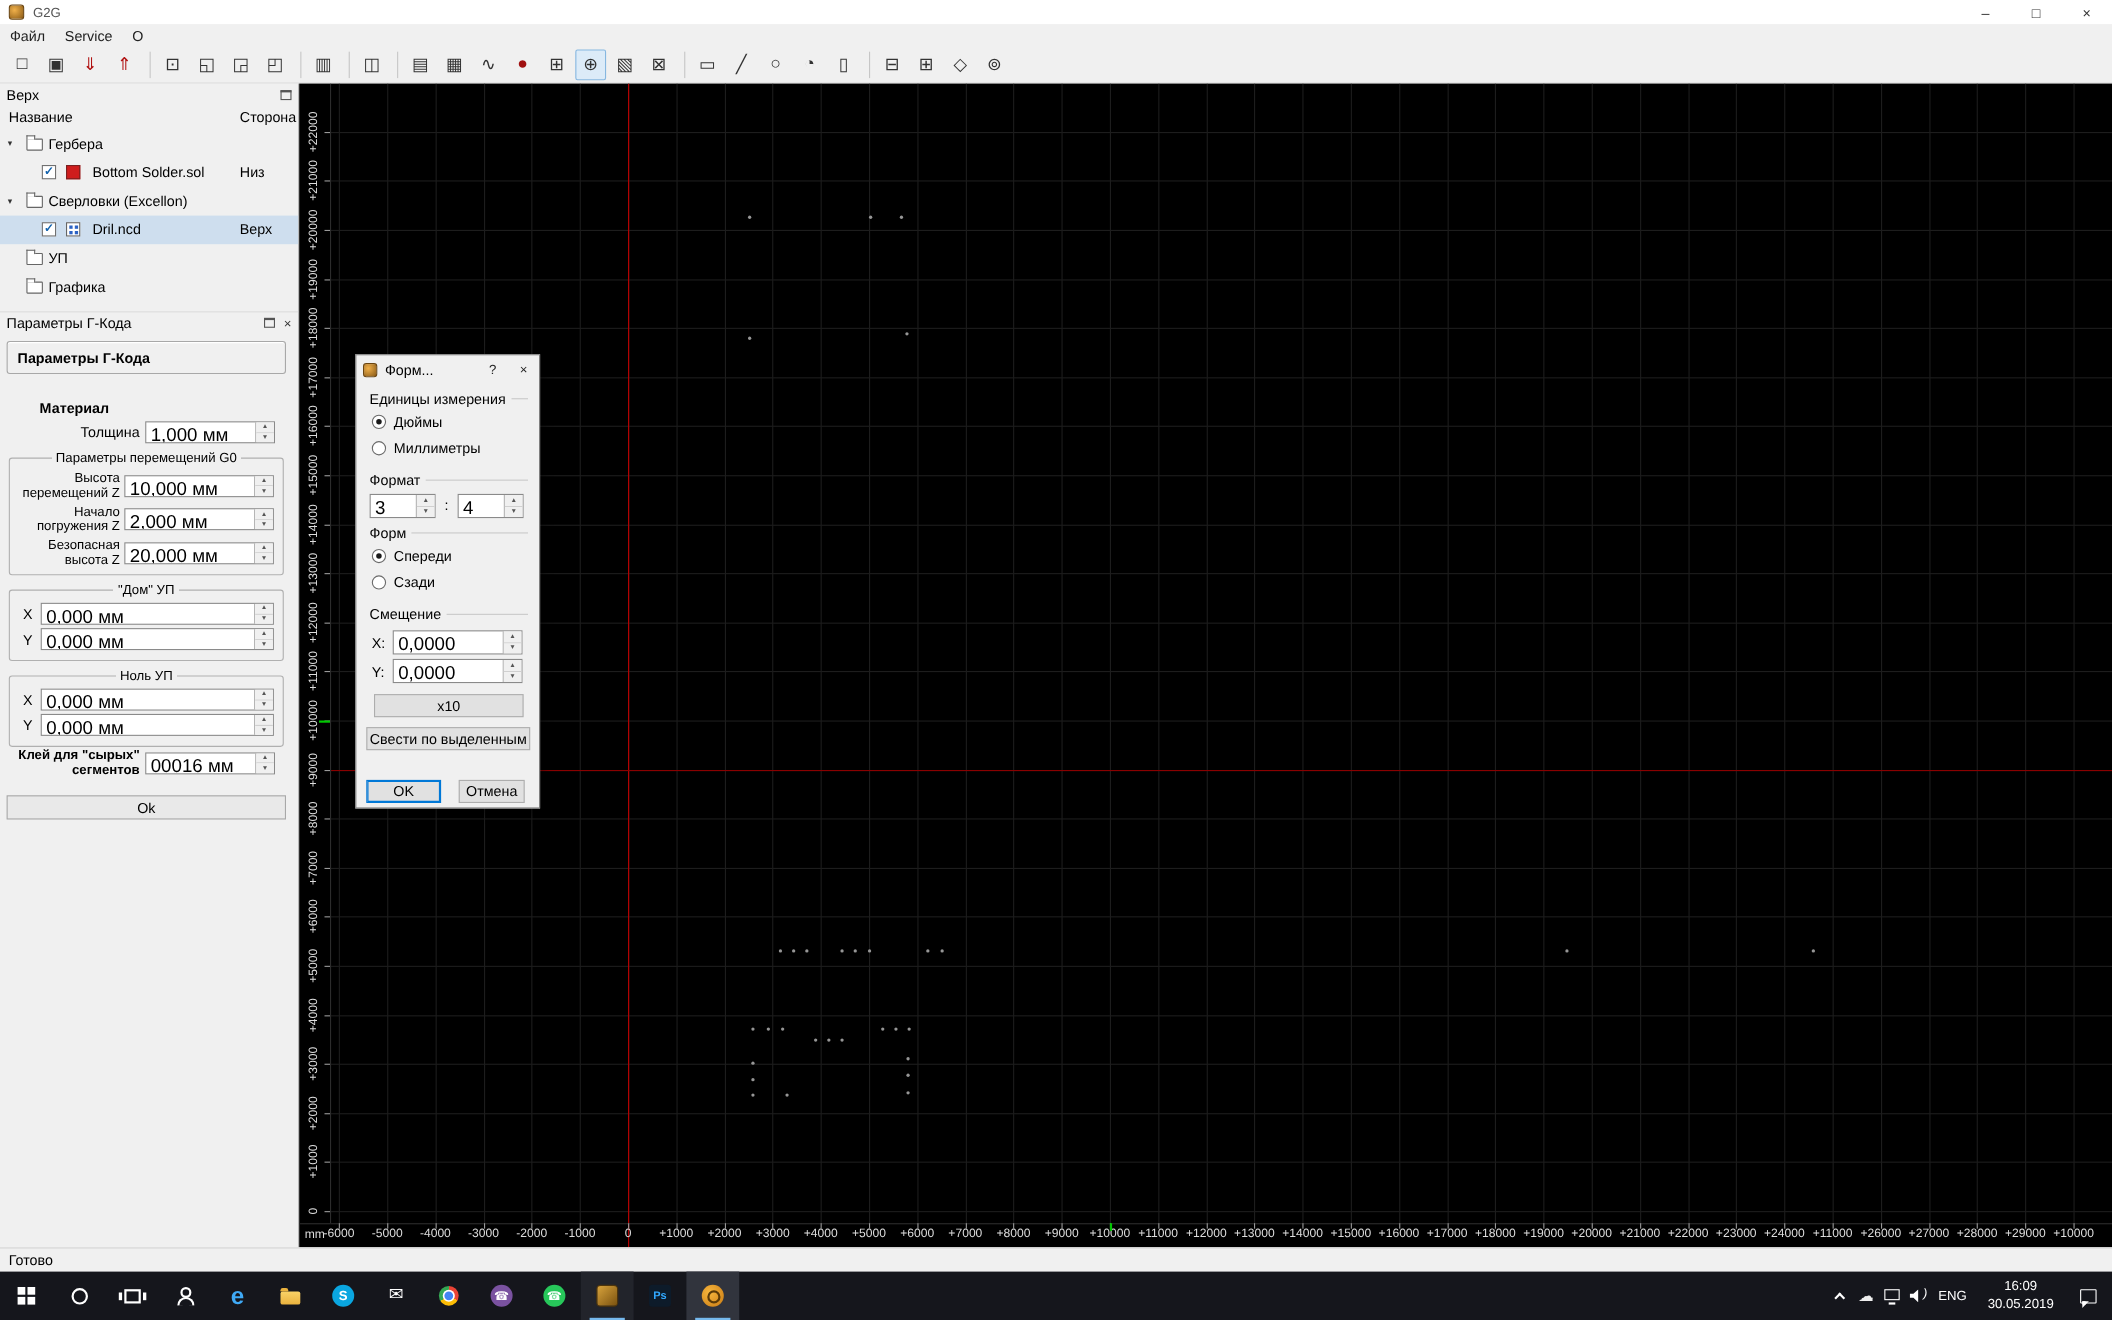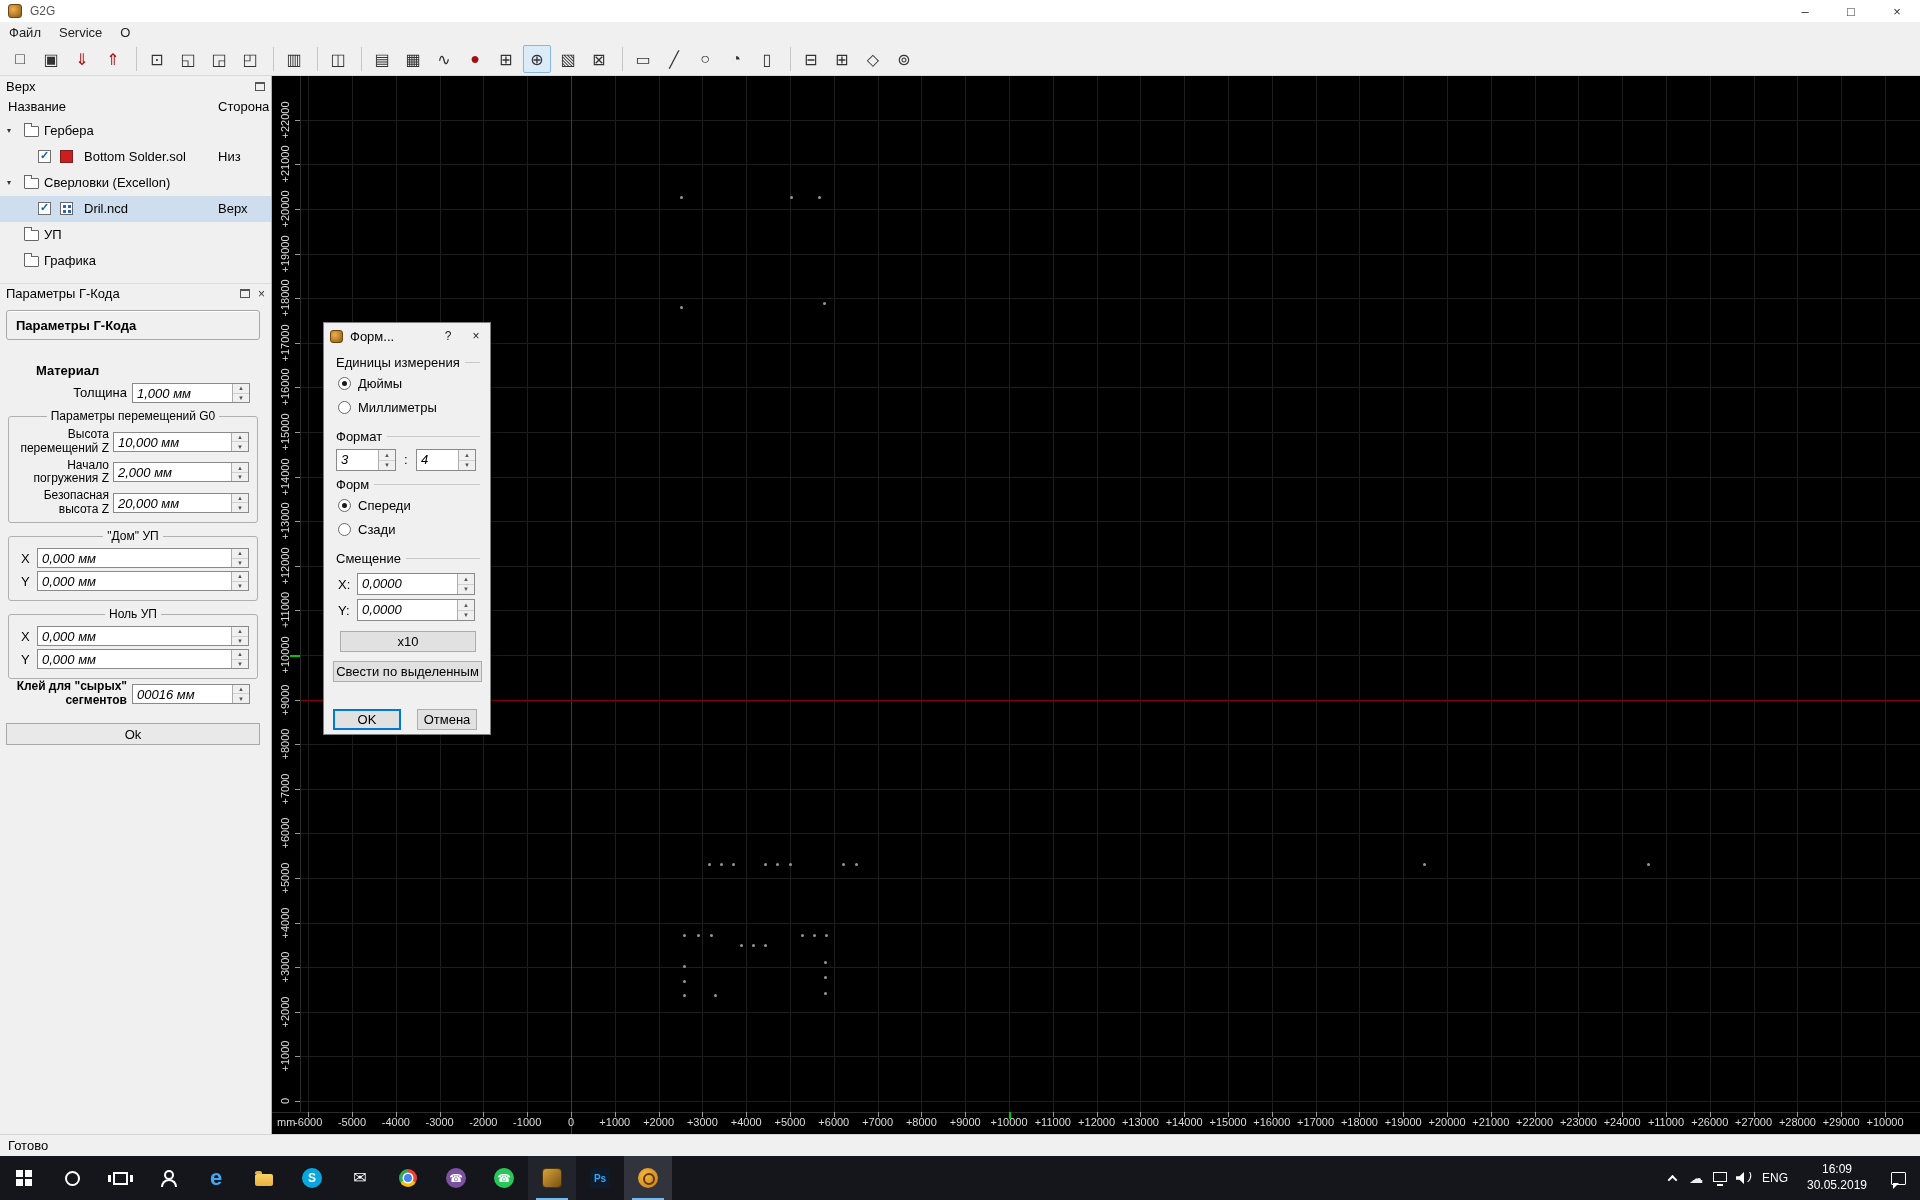--- a/index.html
+++ b/index.html
@@ -66,21 +66,21 @@
   .prow .rlbl{text-align:right;padding-right:5px;font-size:12px;line-height:1.15;}
   fieldset.grpbox{position:absolute;left:8px;width:250px;border:1px solid #b0b0b0;
     border-radius:3px;margin:0;padding:2px 0 4px 0;}
   fieldset.grpbox legend{margin:0 auto;padding:0 4px;font-size:12px;}
   .fs-row{display:flex;align-items:center;margin:3px 5px 3px 4px;}
   .fs-lbl{width:96px;text-align:right;font-size:12px;line-height:1.15;margin-right:4px;}
   .fs-lbl2{width:16px;margin-left:8px;font-size:13px;}
   .fs-row .spin{flex:1;margin-right:3px;}
 
   .spin{display:flex;height:20px;background:#fff;border:1px solid #8a8a8a;}
-  .spin-val{flex:1;font-size:13px;padding:2px 0 16px 4px;white-space:nowrap;overflow:hidden;font-style:italic;}
+  .spin-val{flex:1;font-size:17px;padding:2px 0 16px 4px;white-space:nowrap;overflow:hidden;}
   .spin-arrows{width:17px;border-left:1px solid #adadad;display:flex;flex-direction:column;}
   .spin-up,.spin-down{flex:1;background:#f0f0f0;display:flex;align-items:center;
     justify-content:center;font-size:6px;color:#555;}
   .spin-up{border-bottom:1px solid #d0d0d0;}
 
   #ok-big{position:absolute;left:6px;top:647px;width:254px;height:22px;border:1px solid #a8a8a8;
     background:#e9e9e9;display:flex;align-items:center;justify-content:center;}
 
   
   #canvas{position:absolute;left:272px;top:76px;width:1648px;height:1058px;background:#000;overflow:hidden;}

